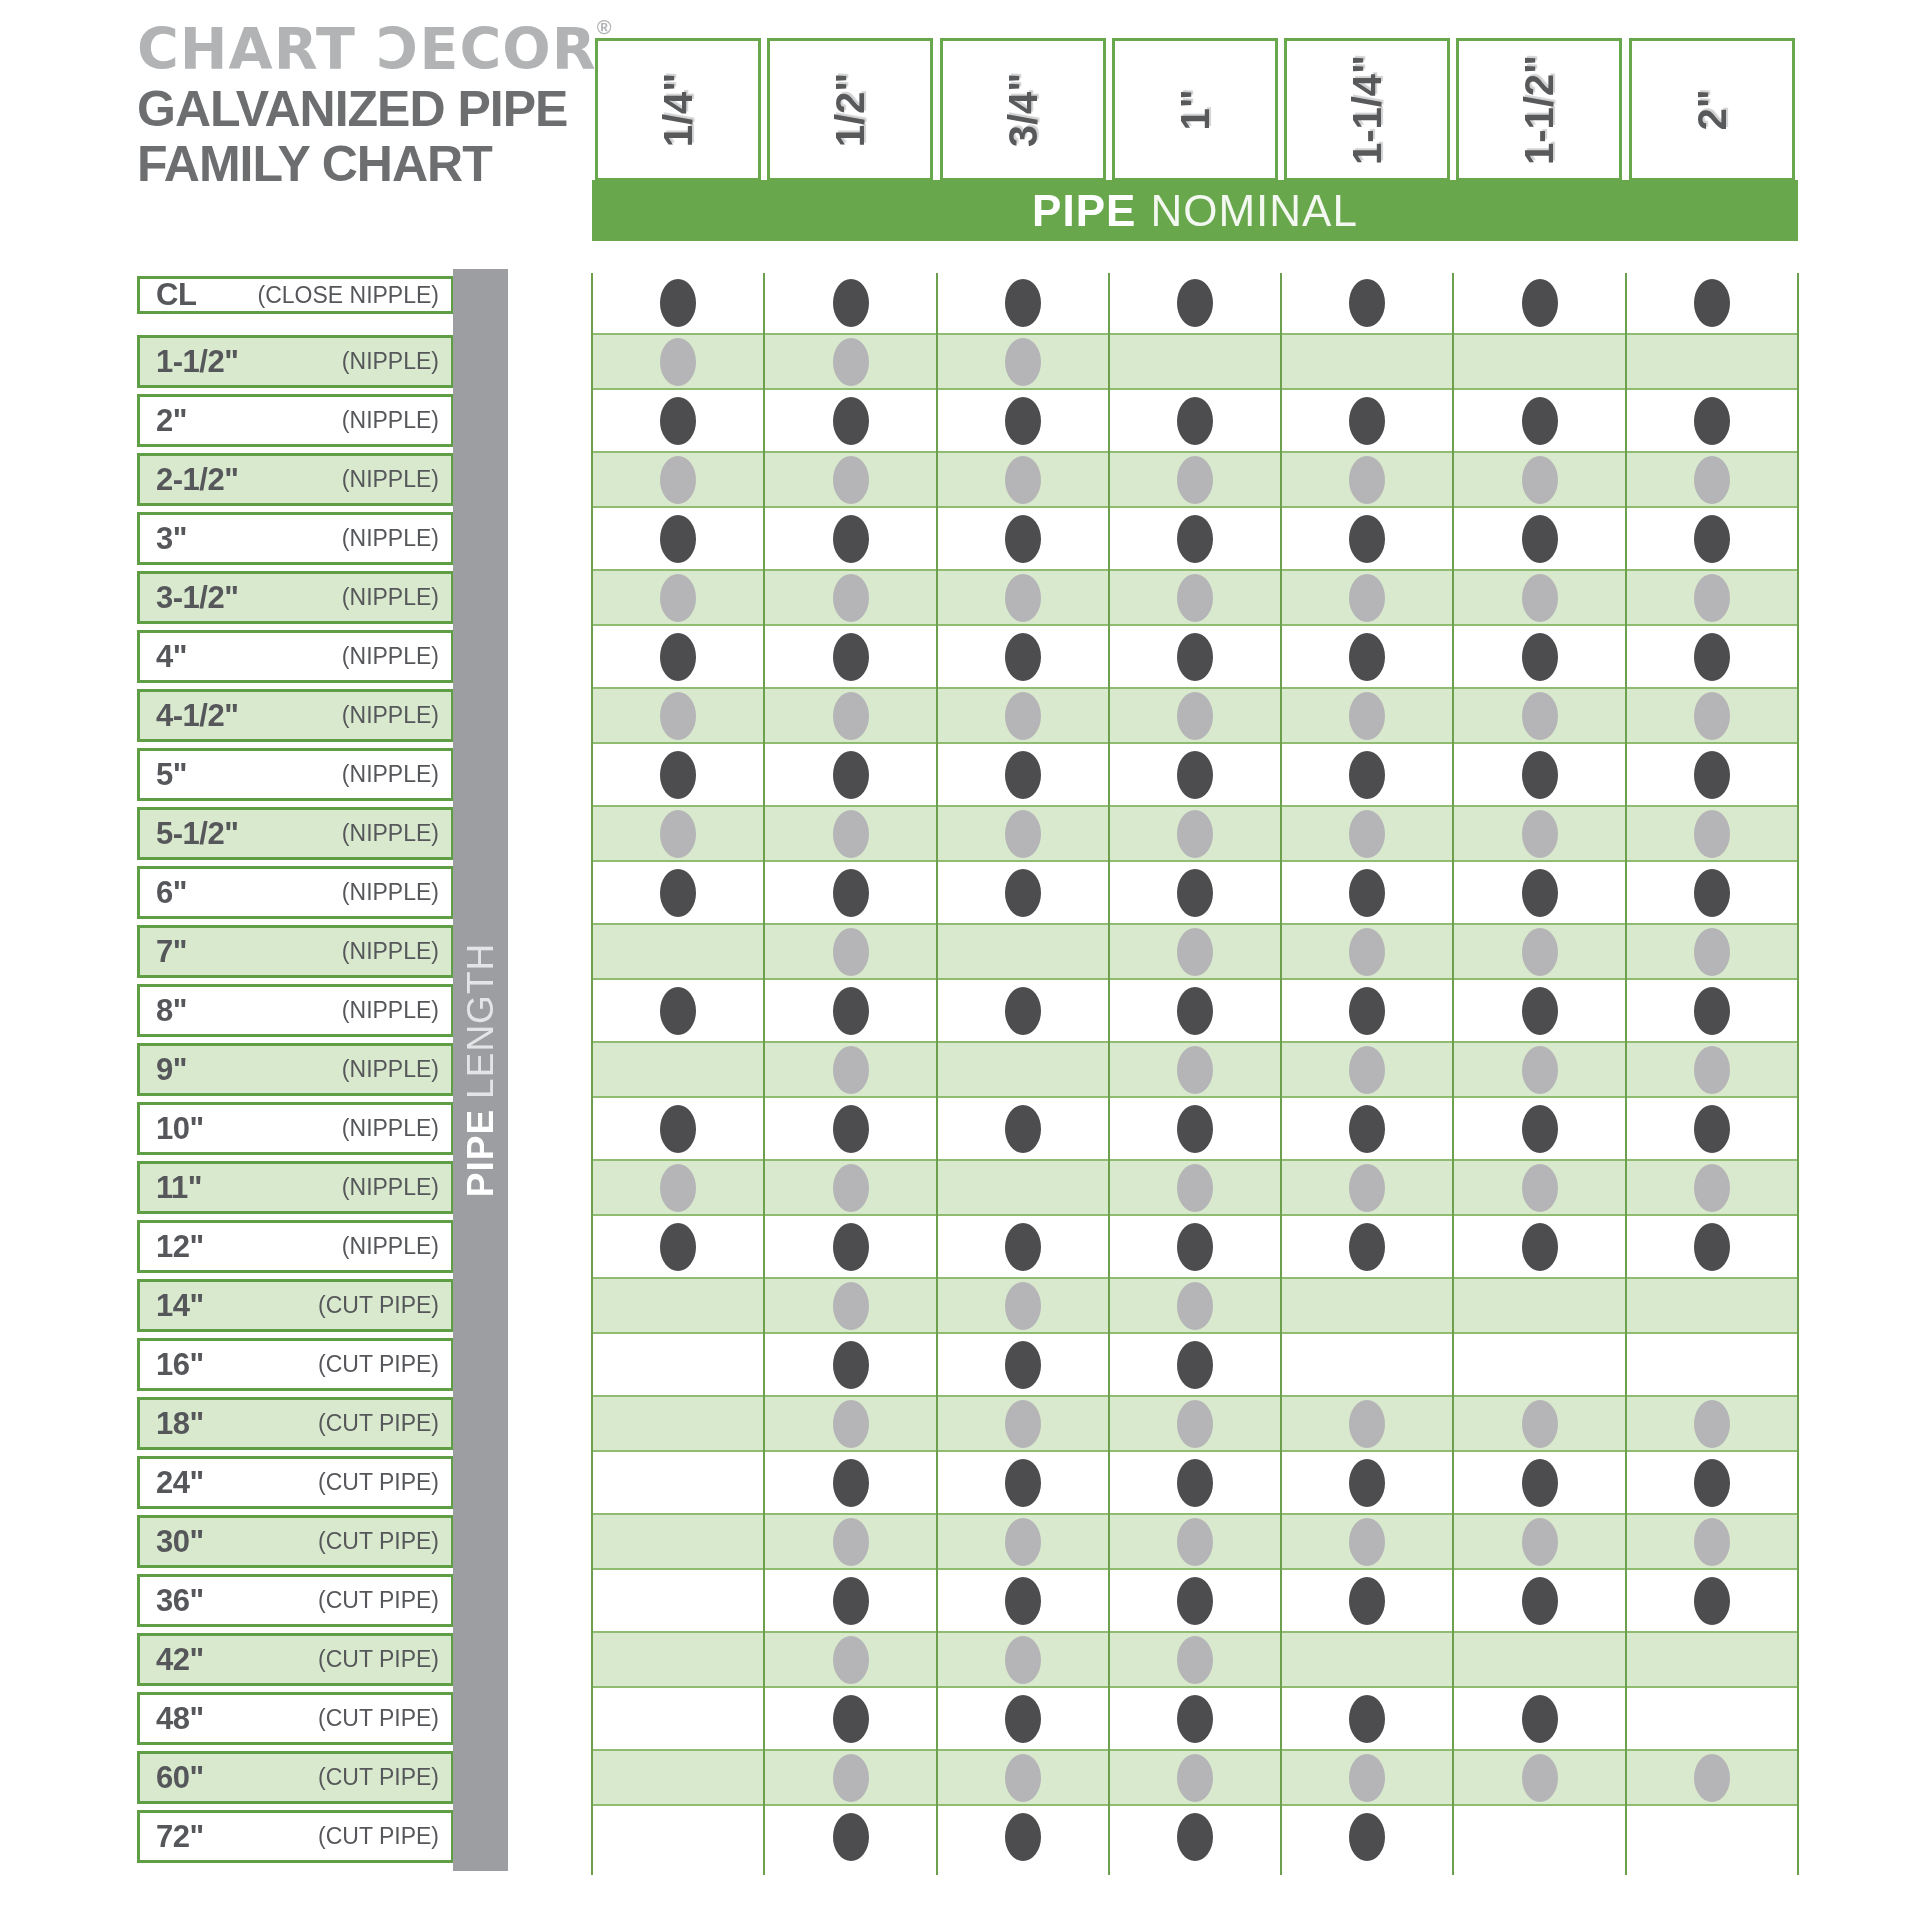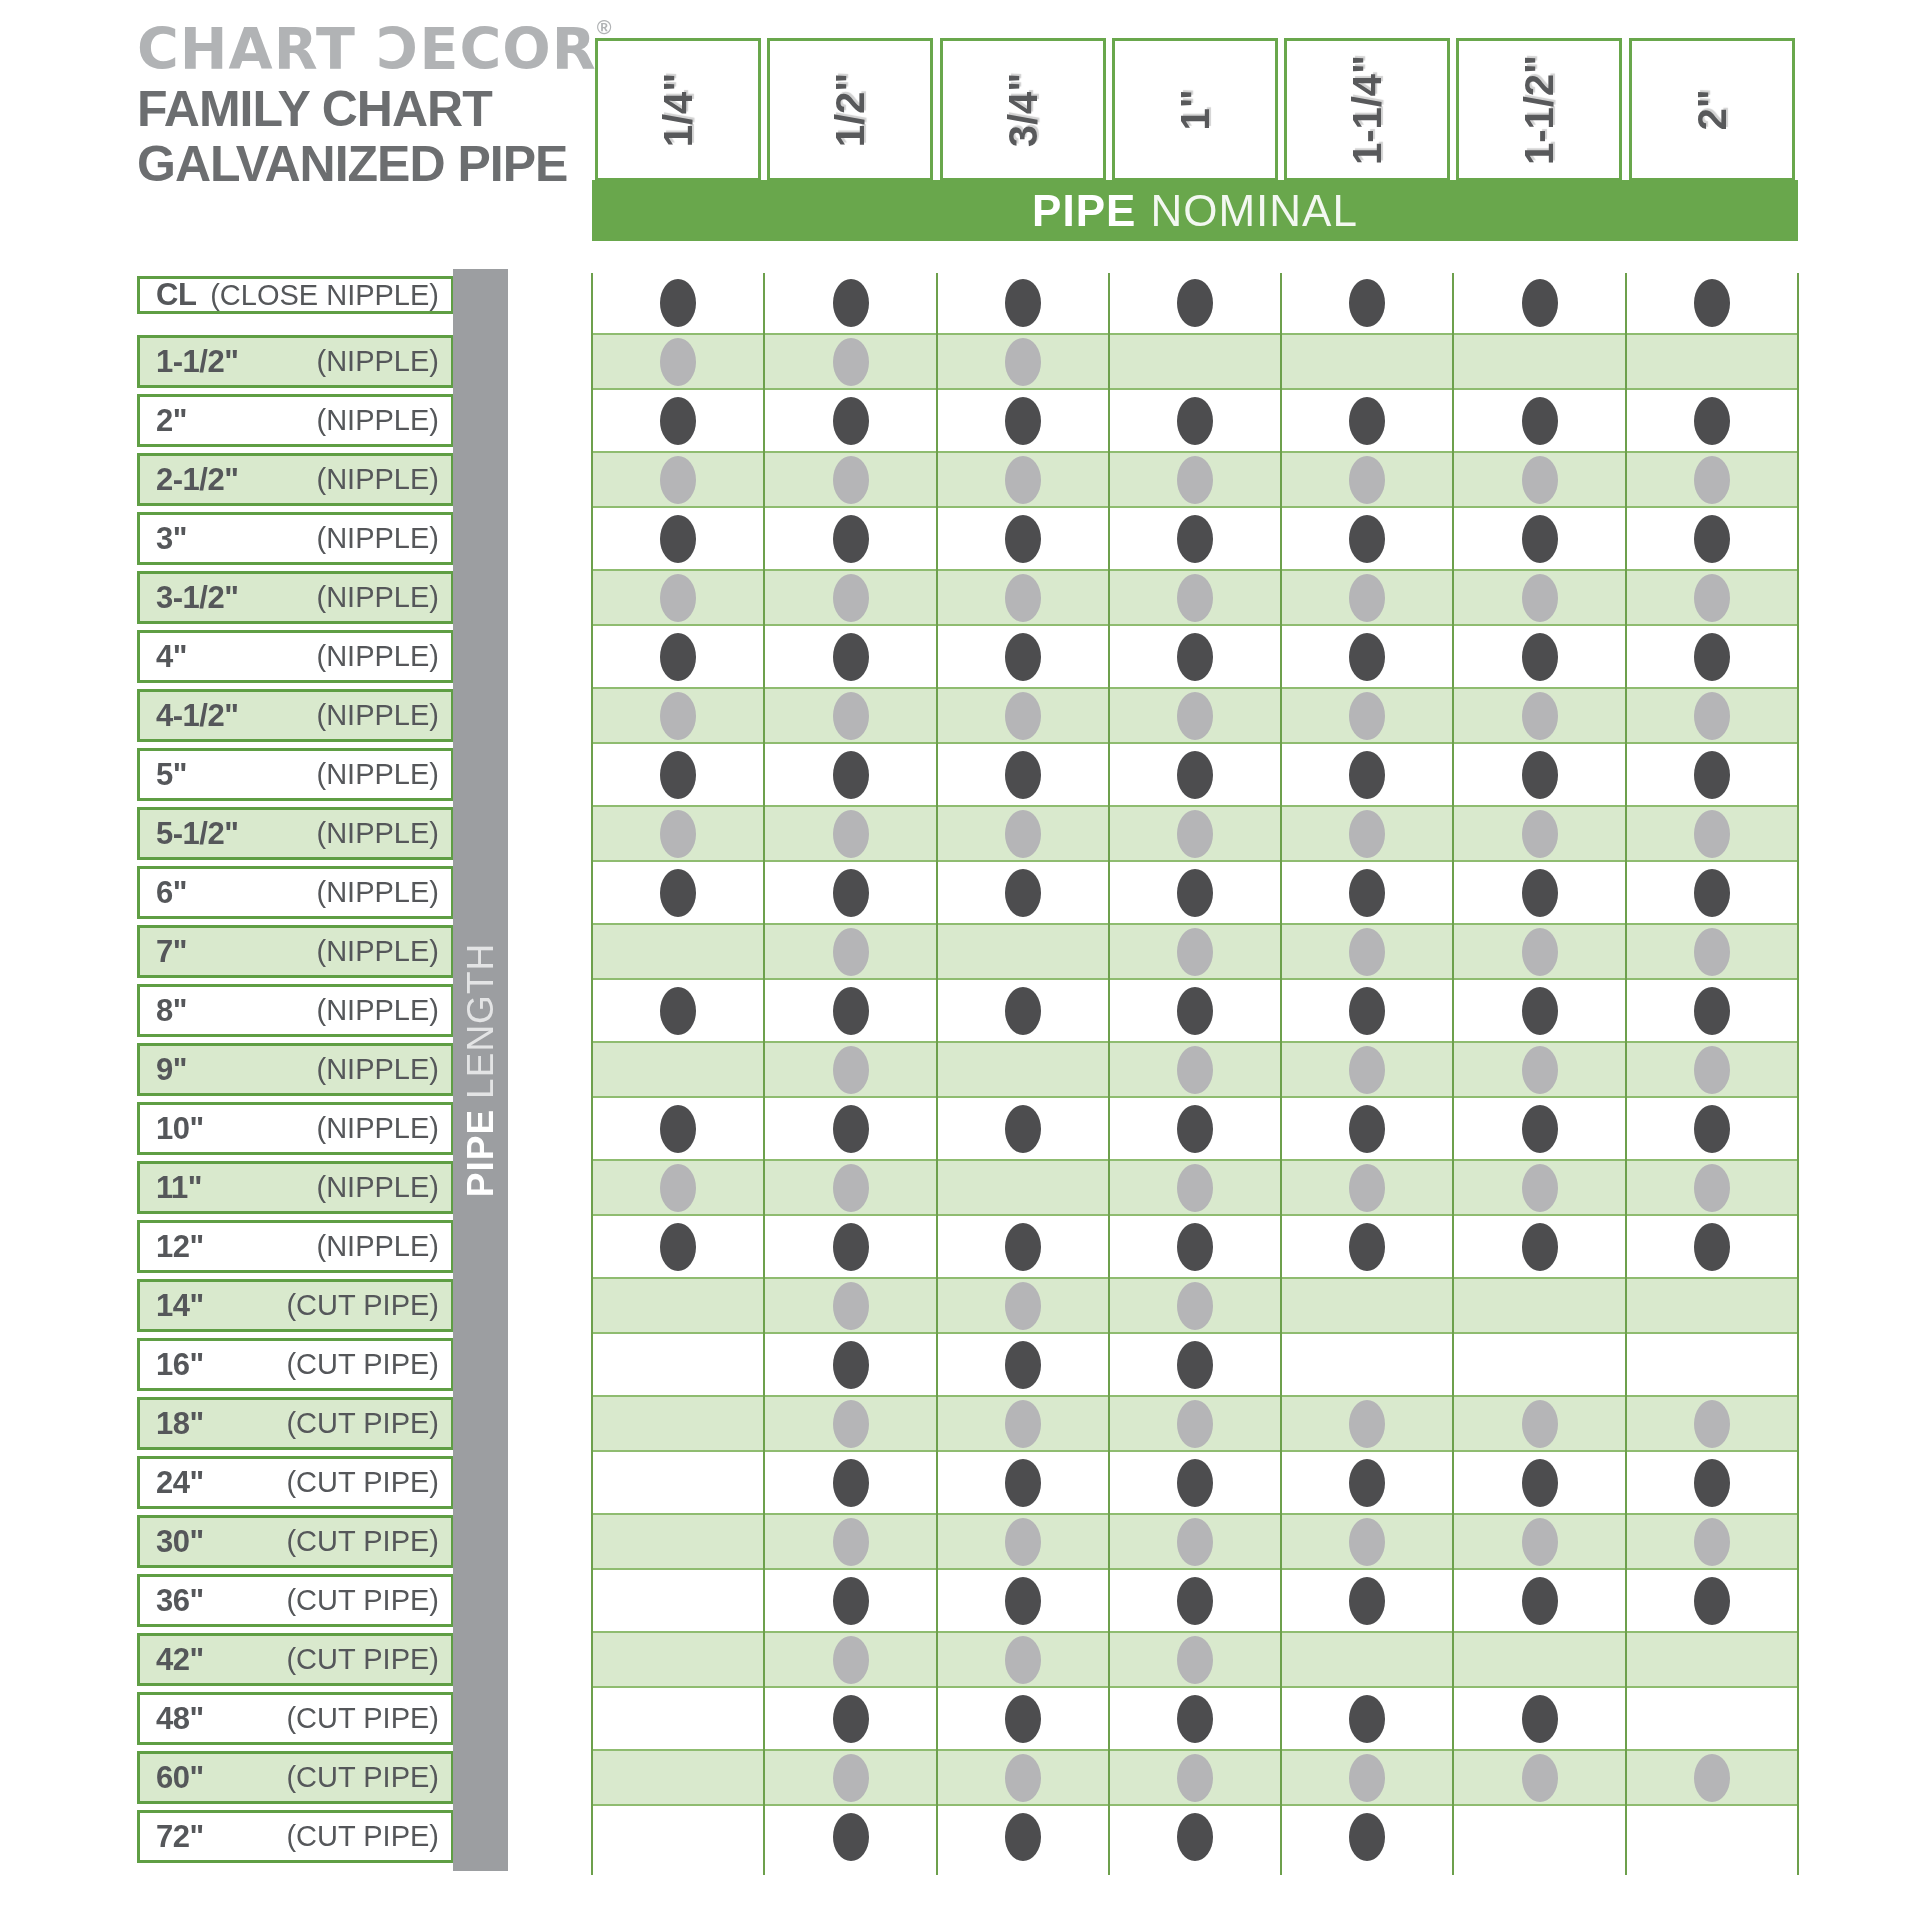--- a/index.html
+++ b/index.html
@@ -44,21 +44,21 @@
 
   
   .label-row {
     position:absolute; left:137px; width:317px;
     border:3px solid #5f9e44; box-sizing:border-box;
     display:flex; align-items:center; justify-content:space-between;
     padding:0 12px 0 16px; background:#ffffff;
   }
   .label-row.green { background:#d9e9cd; }
   .label-size { font-size:31px; font-weight:bold; color:#55575a; letter-spacing:-0.5px; white-space:nowrap; }
-  .label-type { font-size:29px; color:#55575a; white-space:nowrap; }
+  .label-type { font-size:23px; color:#55575a; white-space:nowrap; }
 
   
   .sidebar { position:absolute; left:453px; top:269px; width:55px; height:1602px; background:#9c9ea1; }
   .side-text {
     position:absolute; left:50%; top:50%;
     transform:translate(-50%,-50%) rotate(-90deg);
     white-space:nowrap; font-size:37px; letter-spacing:1px;
   }
   .side-bold { color:#ffffff; font-weight:bold; margin-right:10px; }
   .side-light { color:rgba(255,255,255,0.72); font-weight:normal; }
@@ -76,22 +76,22 @@
 </style>
 </head>
 <body>
 
 <div id="page">
 
   <div class="logo">
     <div class="brand-line">
       <span class="brand-text">CHART ƆECOR</span><span class="reg">®</span>
     </div>
+    <div class="subtitle">GALVANIZED PIPE</div>
     <div class="subtitle">FAMILY CHART</div>
-    <div class="subtitle">GALVANIZED PIPE</div>
   </div>
 
   <div id="colheads">
       <div class="colhead-box" style="left: 595px; width: 166px;">
         <span class="colhead-text">1/4"</span>
       </div>
       <div class="colhead-box" style="left: 767px; width: 166px;">
         <span class="colhead-text">1/2"</span>
       </div>
       <div class="colhead-box" style="left: 940px; width: 166px;">

